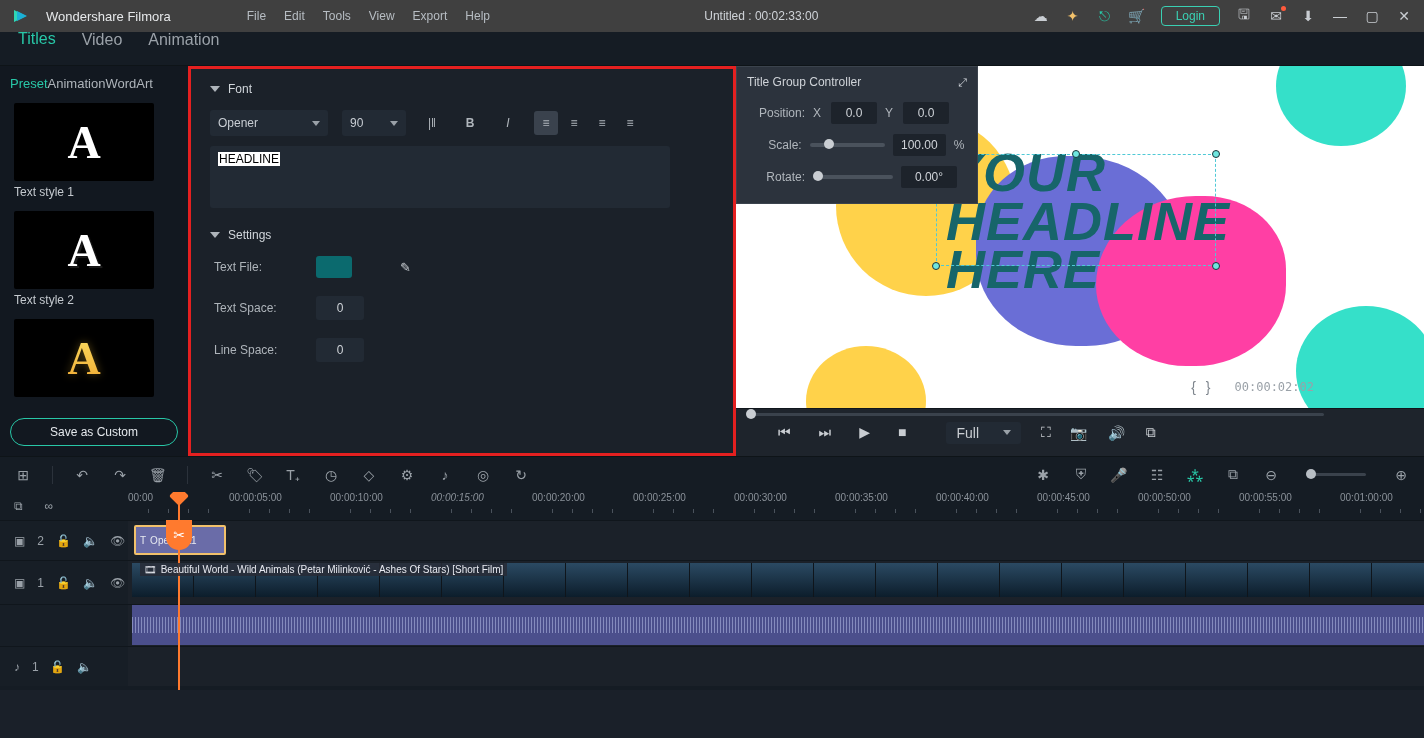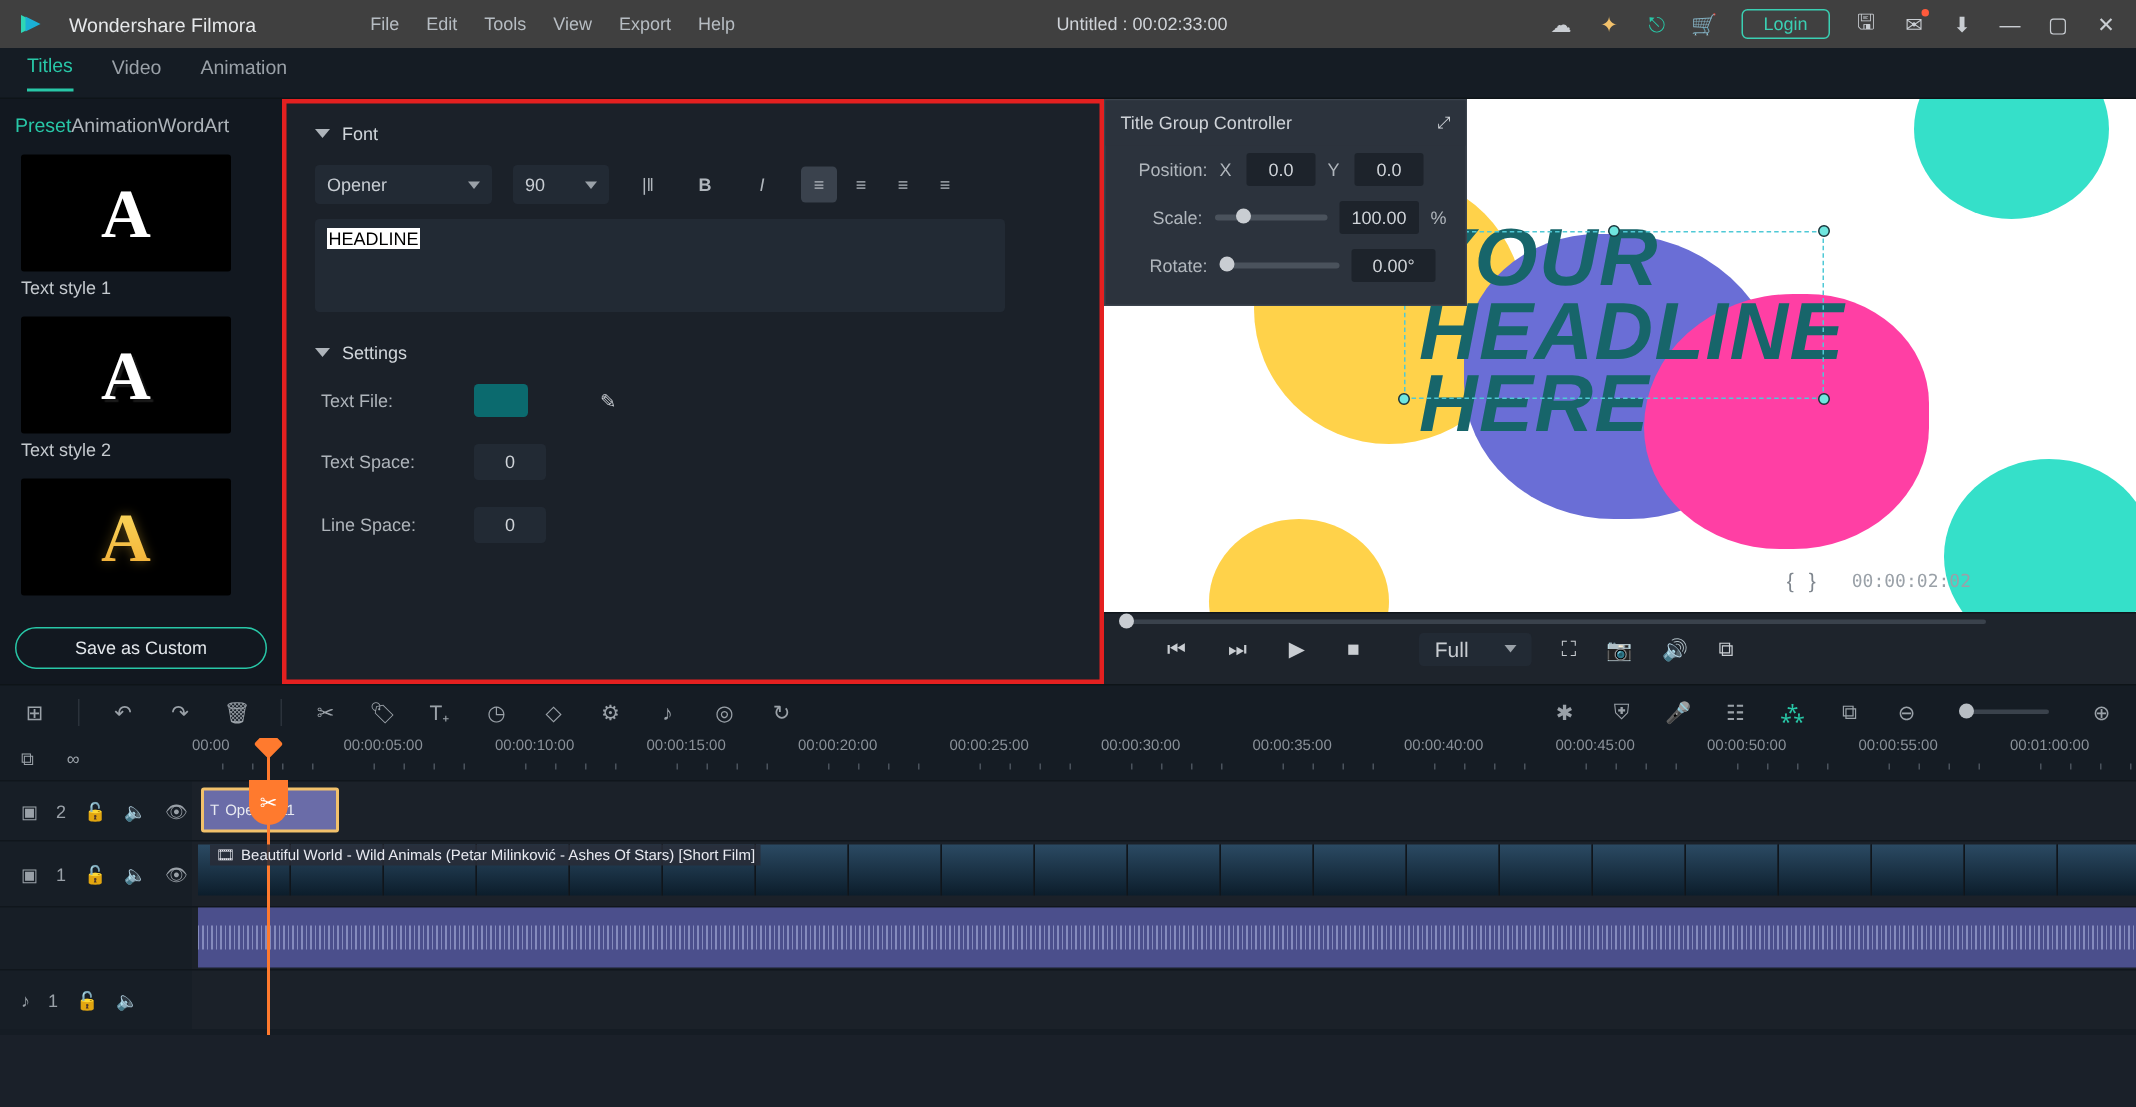--- a/index.html
+++ b/index.html
@@ -13,21 +13,21 @@
   .menubar .menu-item { color: #b7bdc3; font-size: 12px; cursor: pointer; }
   .menubar-spacer { flex: 0 0 40px; }
   .titlebar-center { flex: 1; text-align: center; color: #cfd3d8; font-size: 12px; }
   .menubar-right { display:flex; align-items:center; gap:16px; margin-left:auto; }
   .menubar-right .icon { width:16px; height:16px; display:flex; align-items:center; justify-content:center; font-size:14px; position:relative; }
   .login-btn { border:1px solid #3ad0b3; border-radius:4px; padding:2px 14px; color:#3ad0b3; font-size:12px; cursor:pointer; }
   .dot-badge { position:absolute; top:-2px; right:-2px; width:5px; height:5px; background:#ff5a3c; border-radius:50%; }
 
   
   .sectabs { height: 34px; background:#151c24; display:flex; align-items:center; gap:26px; padding:0 18px; border-bottom:1px solid #0e1418;}
-  .sectab { color:#9aa1a8; font-size:13px; cursor:pointer; padding-bottom:8px; }
+  .sectab { color:#9aa1a8; font-size:16px; cursor:pointer; padding-bottom:18px; }
   .sectab.active { color:#28c7a7; border-bottom:2px solid #28c7a7; }
 
   
   .main { display:flex; height: 390px; }
   
   .leftcol { width: 188px; background:#121820; display:flex; flex-direction:column; }
   .lefttabs { display:flex; padding:10px 10px 8px 10px; font-size:13px; }
   .lefttab { color:#aeb4ba; cursor:pointer; }
   .lefttab.active { color:#28c7a7; }
   .preset-list { flex:1; overflow:hidden; padding:4px 0 0 14px; }
@@ -391,21 +391,21 @@
       <div class="time-tick" style="left: 101px;">00:00:05:00</div>
       <div class="minor" style="left: 121px;"></div>
       <div class="minor" style="left: 141px;"></div>
       <div class="minor" style="left: 161px;"></div>
       <div class="minor" style="left: 181px;"></div>
       <div class="time-tick" style="left: 202px;">00:00:10:00</div>
       <div class="minor" style="left: 222px;"></div>
       <div class="minor" style="left: 242px;"></div>
       <div class="minor" style="left: 262px;"></div>
       <div class="minor" style="left: 282px;"></div>
-      <div class="time-tick" style="left: 303px;">00:00:15:00</div>
+      <div class="time-tick" style="left: 303px; font-style: italic;">00:00:15:00</div>
       <div class="minor" style="left: 323px;"></div>
       <div class="minor" style="left: 343px;"></div>
       <div class="minor" style="left: 363px;"></div>
       <div class="minor" style="left: 383px;"></div>
       <div class="time-tick" style="left: 404px;">00:00:20:00</div>
       <div class="minor" style="left: 424px;"></div>
       <div class="minor" style="left: 444px;"></div>
       <div class="minor" style="left: 464px;"></div>
       <div class="minor" style="left: 484px;"></div>
       <div class="time-tick" style="left: 505px;">00:00:25:00</div>

